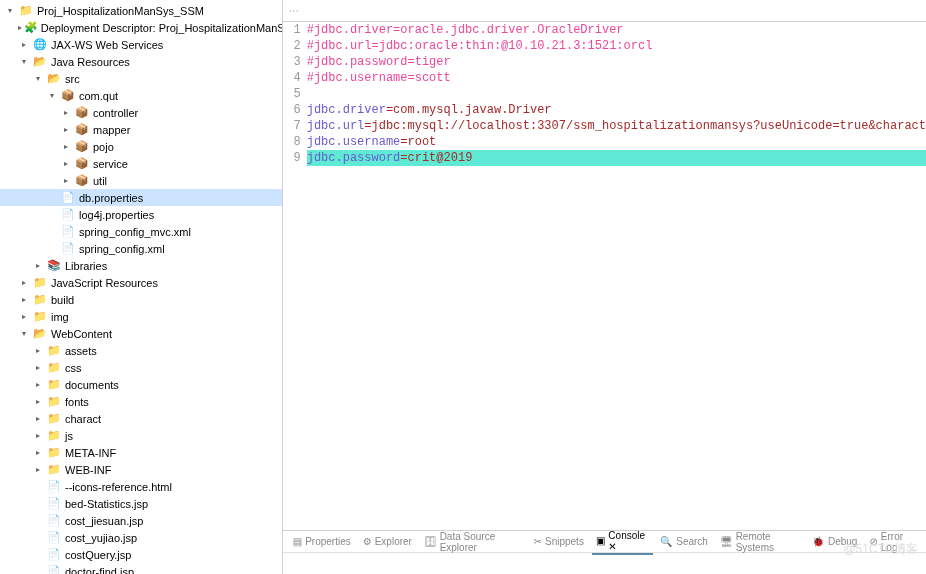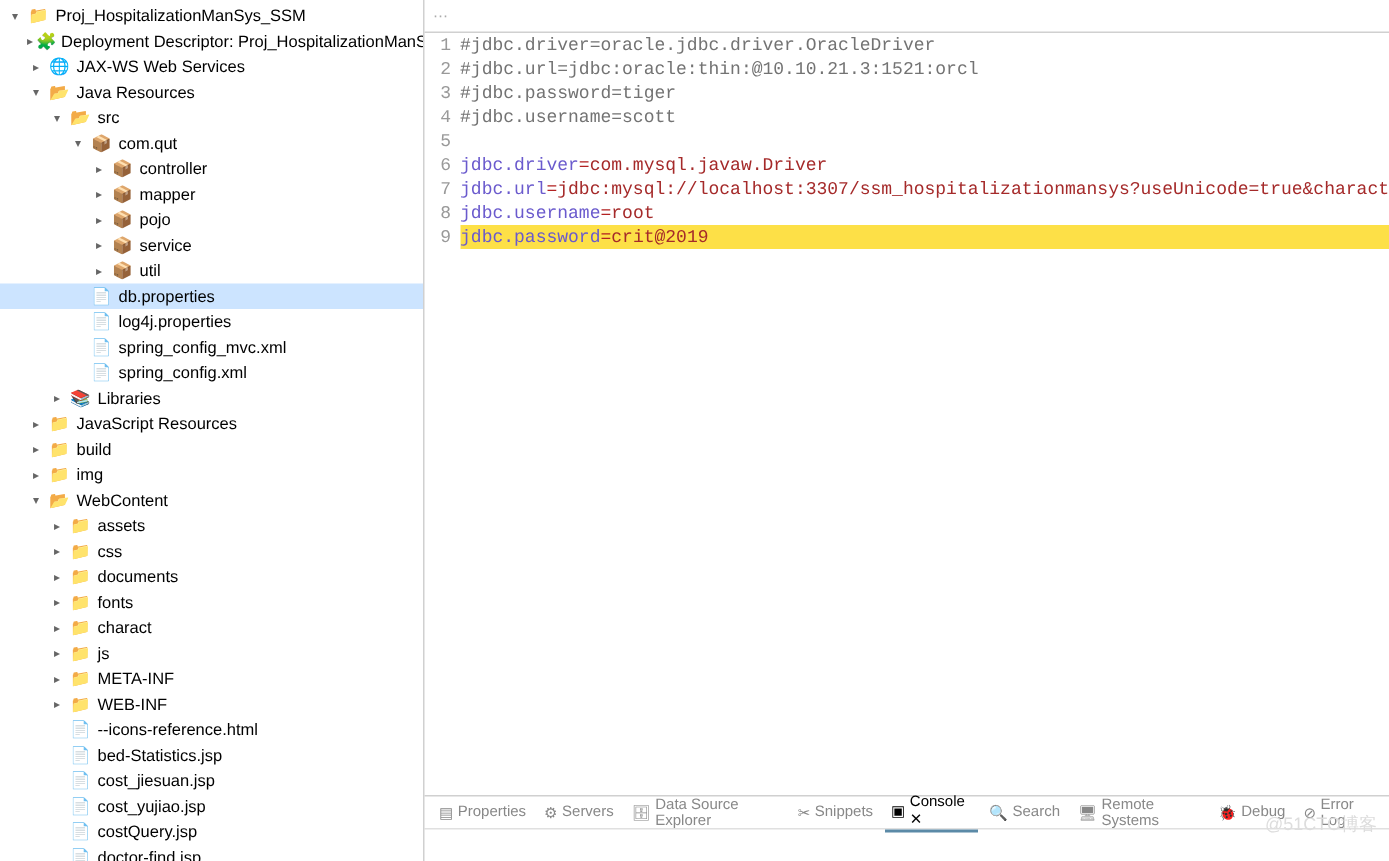--- a/index.html
+++ b/index.html
@@ -101,22 +101,22 @@
       background: #fff;
       user-select: none;
     }
     .gutter div { height: 16px; line-height: 16px; }
     .code-lines { flex: 1; }
     .code-line {
       height: 16px;
       line-height: 16px;
       white-space: pre;
     }
-    .code-line.highlighted { background: #fde047; }
-    .tok-comment { color: #737373; }
+    .code-line.highlighted { background: #5eead4; }
+    .tok-comment { color: #ec4899; }
     .tok-key { color: #6a5acd; text-align: right; }
     .tok-eq { color: #b22222; }
     .tok-val { color: #a52a2a; }
 
     .bottom-panel {
       height: 44px;
       border-top: 1px solid #d0d0d0;
       display: flex;
       flex-direction: column;
     }
@@ -362,21 +362,21 @@
       </div>
   </div>
   <div class="bottom-panel">
     <div class="bottom-tabs" id="btabs">
         <span class="btab">
           <span class="btab-icon">▤</span>
           <span>Properties</span>
         </span>
         <span class="btab">
           <span class="btab-icon">⚙</span>
-          <span>Servers</span>
+          <span>Explorer</span>
         </span>
         <span class="btab">
           <span class="btab-icon">🗄</span>
           <span>Data Source Explorer</span>
         </span>
         <span class="btab">
           <span class="btab-icon">✂</span>
           <span>Snippets</span>
         </span>
         <span class="btab active">

